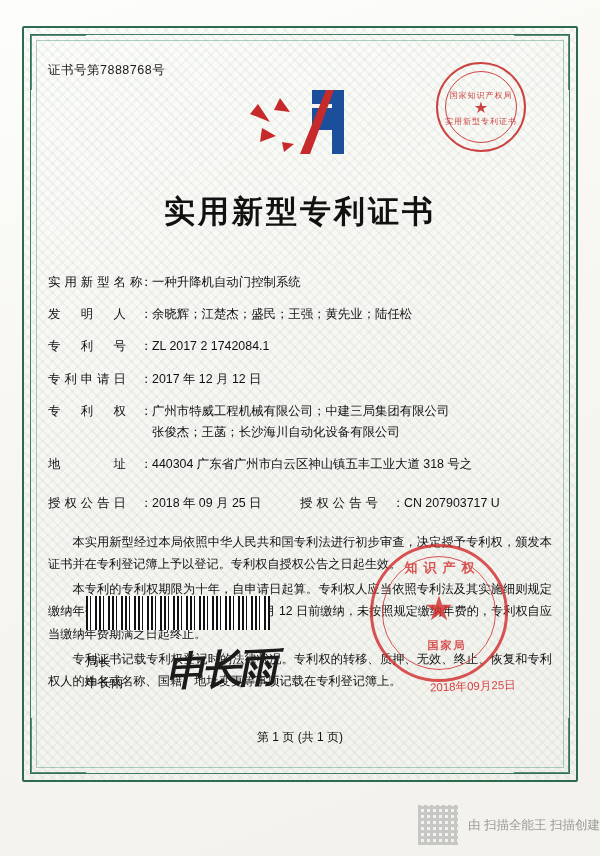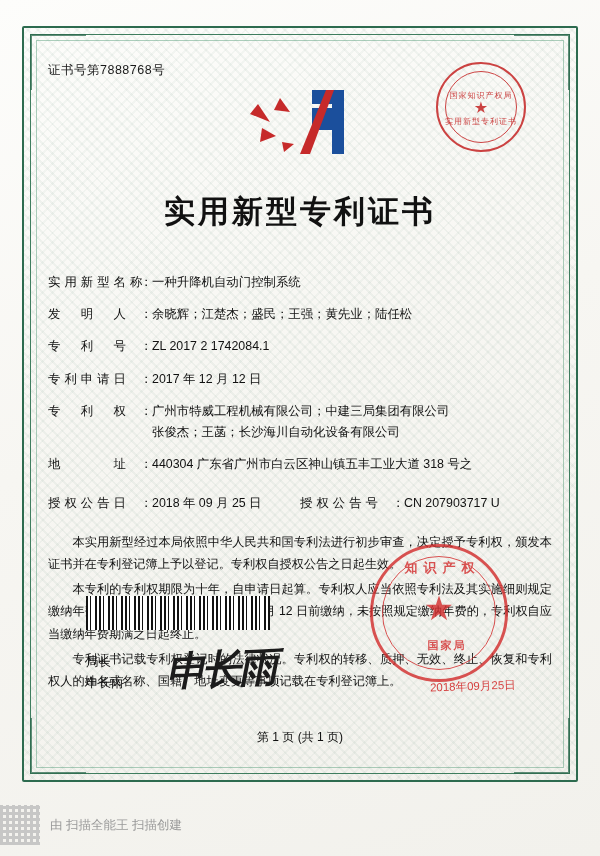--- a/index.html
+++ b/index.html
@@ -126,22 +126,22 @@
     position:absolute;left:16px;right:0;bottom:26px;text-align:center;color:#d32f2f;
     font-size:11px;letter-spacing:2px;font-weight:bold;
   }
   .seal-date{
     position:absolute;right:36px;bottom:62px;color:#d32f2f;font-size:11.5px;
     transform:rotate(-2deg);opacity:.9;
   }
   
   .footer{
     position:absolute;left:0;right:0;bottom:0;height:62px;
-    display:flex;align-items:center;gap:10px;
-    padding-right:14px;color:#9a9a9a;font-size:12.5px;
+    display:flex;align-items:center;justify-content:flex-end;gap:10px;
+    color:#9a9a9a;font-size:12.5px;
   }
   .qr{
     width:40px;height:40px;
     background:
       repeating-linear-gradient(0deg,#bdbdbd 0 3px,transparent 3px 6px),
       repeating-linear-gradient(90deg,#bdbdbd 0 3px,transparent 3px 6px);
     opacity:.8;
   }
 </style>
 </head>

